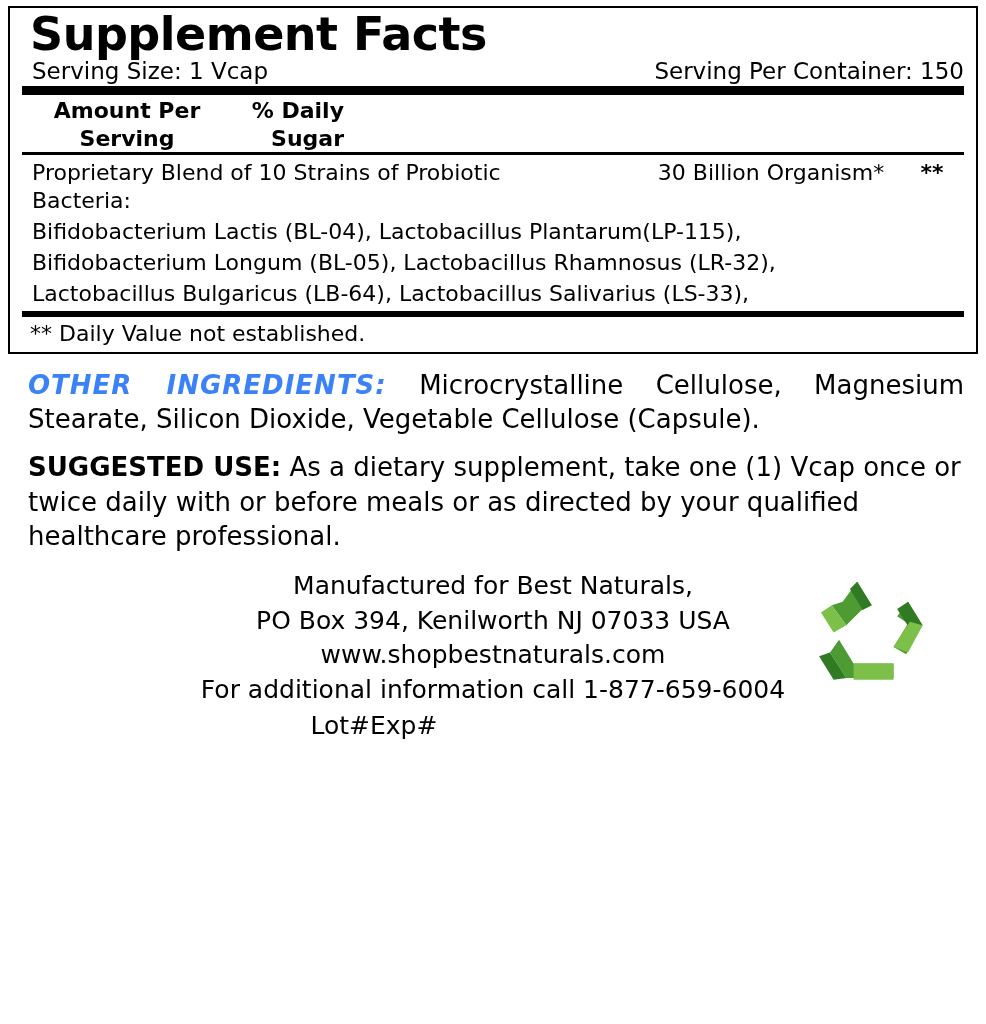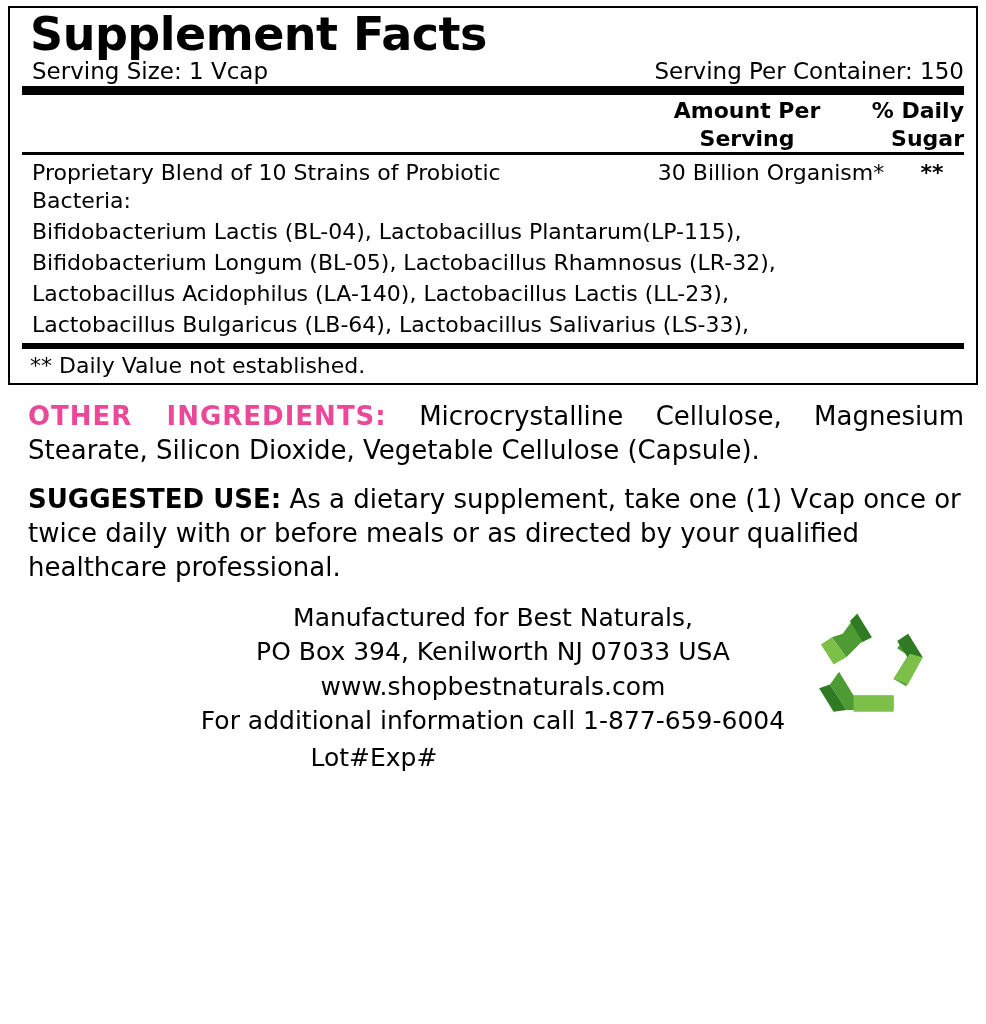--- a/index.html
+++ b/index.html
@@ -50,21 +50,21 @@
     border-top: 3px solid #000;
     margin: 0 2px;
   }
   .rule-med {
     border-top: 6px solid #000;
     margin: 0 2px;
   }
 
   .col-head {
     display: flex;
-    justify-content: flex-end;
+    justify-content: flex-start;
     padding: 2px 2px 0 2px;
   }
   .col-head .c1 {
     width: 210px;
     text-align: center;
     font-size: 22px;
     font-weight: bold;
     line-height: 1.25;
   }
   .col-head .c2 {
@@ -120,23 +120,24 @@
     margin: 14px 0 0 0;
     text-align: justify;
   }
   .para.no-justify { text-align: left; }
   .lead {
     color: #000000;
     font-weight: bold;
     margin-top: 47px;
   }
   .lead-spaced {
-    color: #ec4899;
+    color: #3b82f6;
     font-weight: bold;
     letter-spacing: 1px;
+    font-style: italic;
   }
   .claims {
     color: #2e5fa3;
     font-style: italic;
     font-size: 26px;
     line-height: 1.38;
     margin: 18px 0 0 0;
   }
 
   
@@ -200,21 +201,20 @@
         <div>Proprietary Blend of 10 Strains of Probiotic</div>
         <div>Bacteria:</div>
       </div>
       <div class="blend-amt">30 Billion Organism*</div>
       <div class="blend-dv">**</div>
     </div>
 
     <div class="strain-list">
       <div>Bifidobacterium Lactis (BL-04), Lactobacillus Plantarum(LP-115),</div>
       <div>Bifidobacterium Longum (BL-05), Lactobacillus Rhamnosus (LR-32),</div>
-      <div>Lactobacillus Acidophilus (LA-140), Lactobacillus Lactis (LL-23),</div>
       <div>Lactobacillus Bulgaricus (LB-64), Lactobacillus Salivarius (LS-33),</div>
     </div>
 
     <div class="rule-med"></div>
 
     <div class="footnote">** Daily Value not established.</div>
   </div>
 
   <div class="body-block">
 

